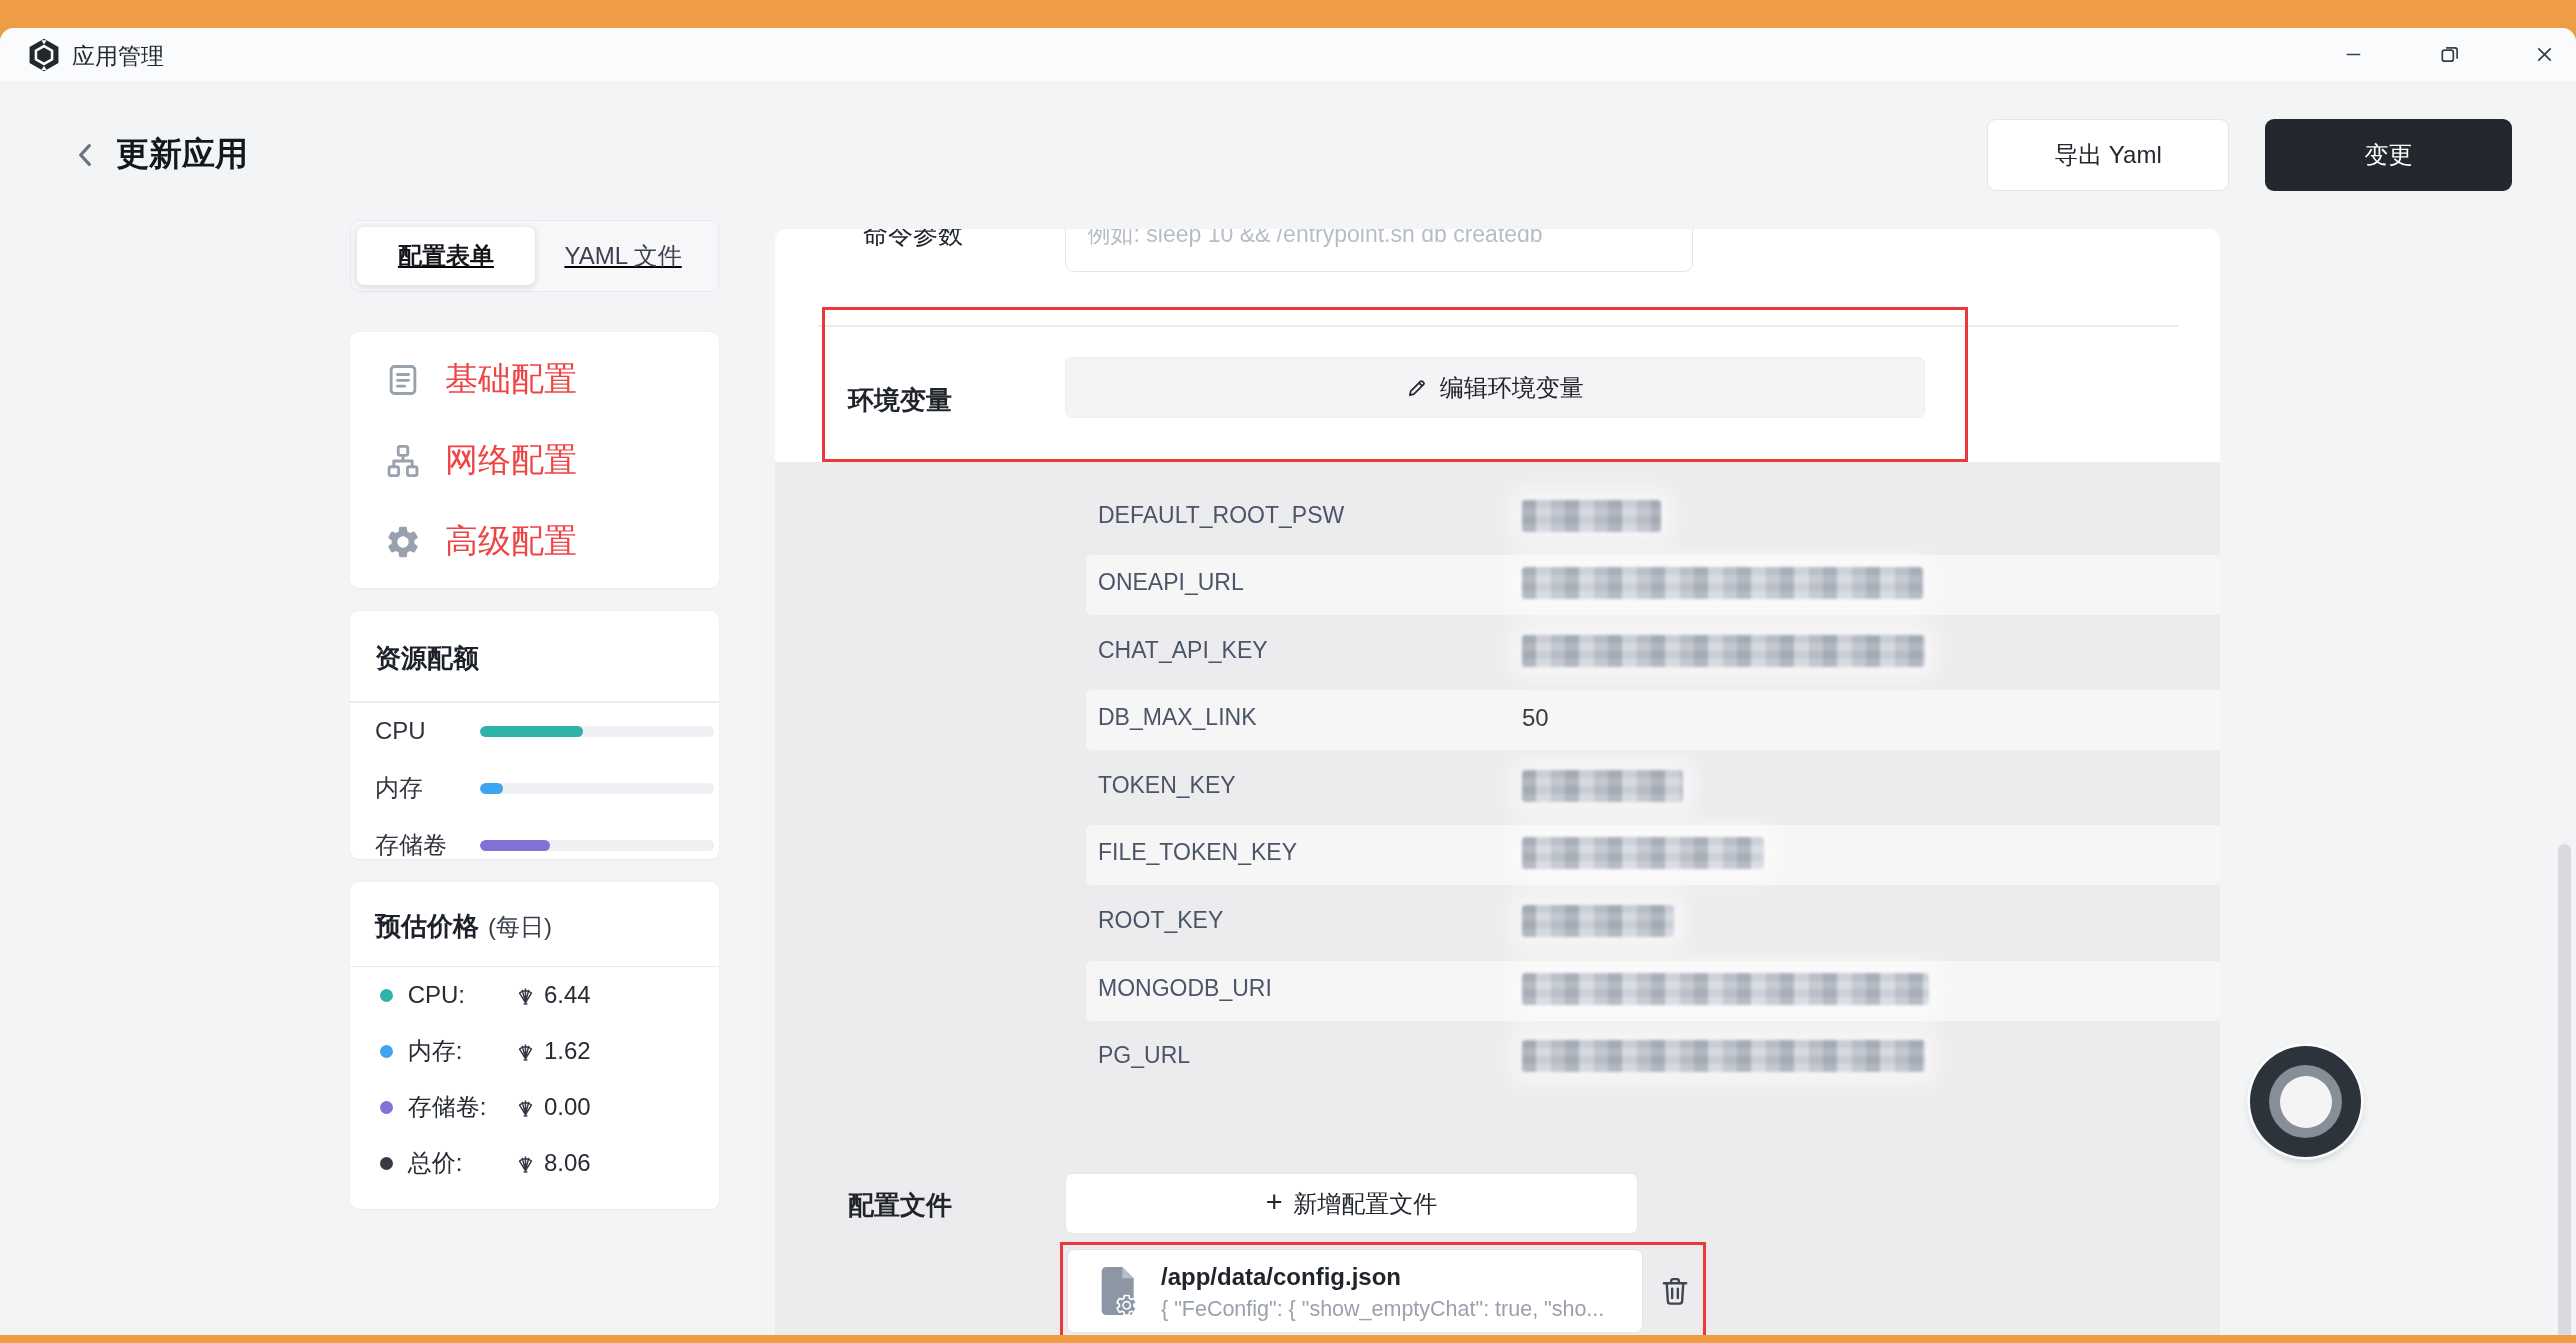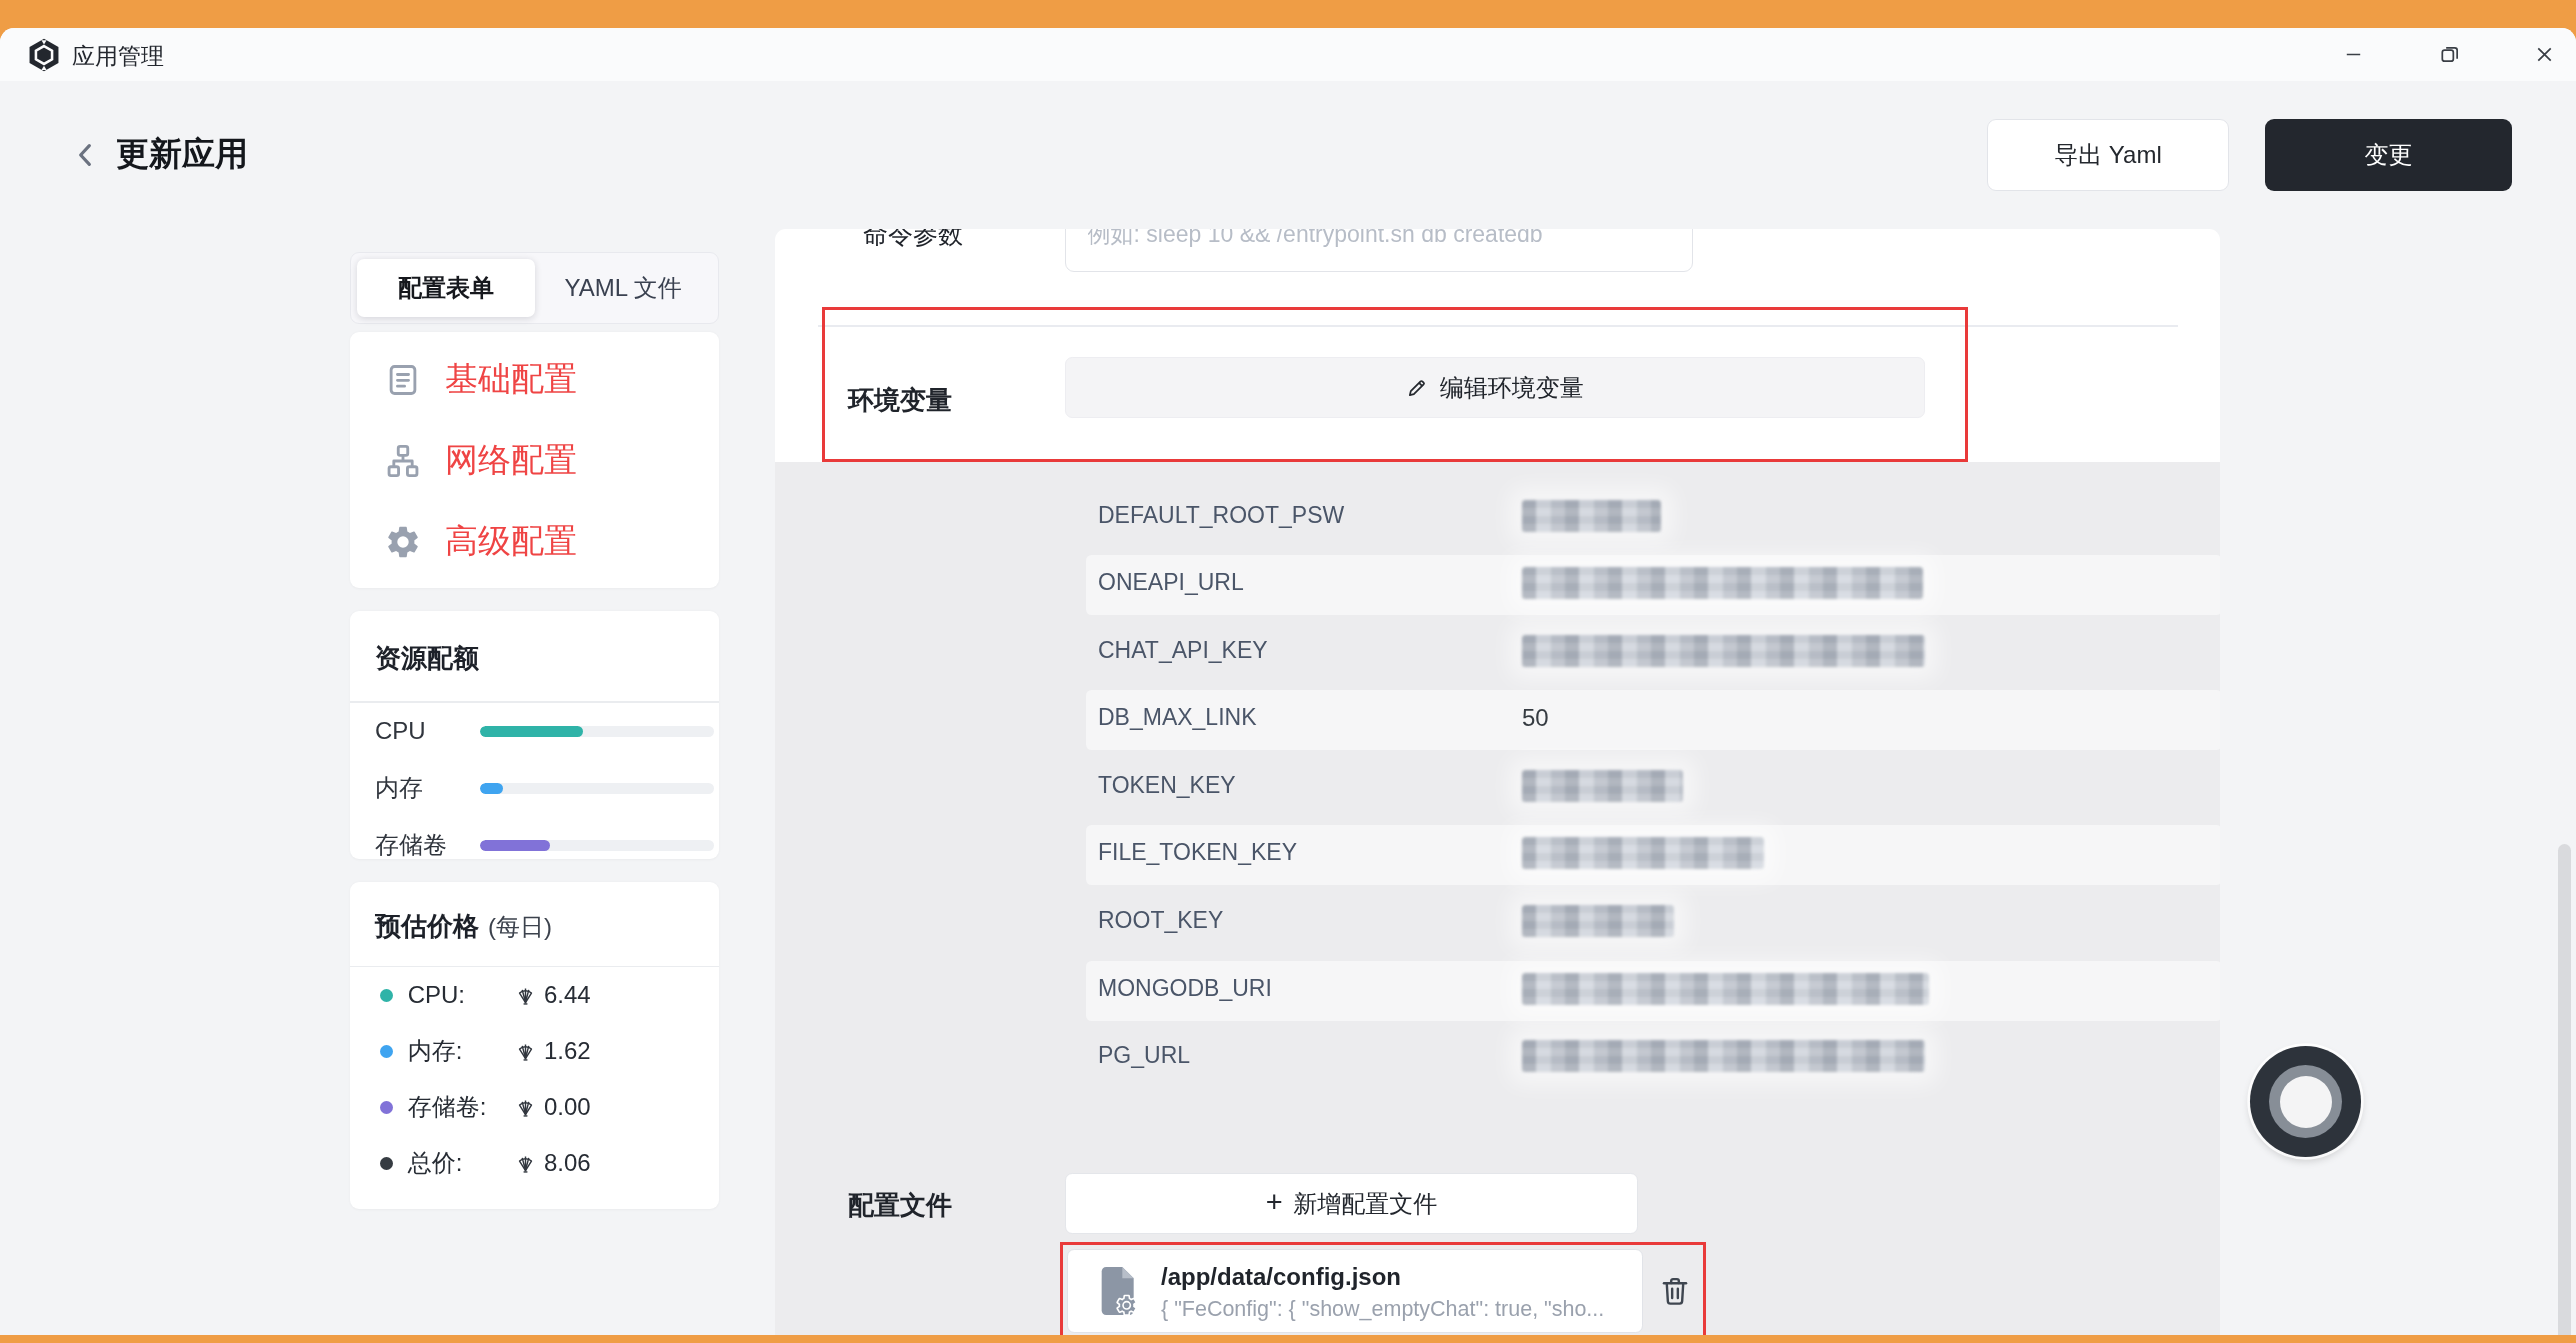--- a/index.html
+++ b/index.html
@@ -15,21 +15,21 @@
   .winbtn svg { width:23px; height:23px; }
   .win-min { left:2324px; } .win-max { left:2420px; } .win-close { left:2515px; }
 
   
   .back-btn { position:absolute; left:63px; top:104px; width:45px; height:45px; display:flex; align-items:center; justify-content:center; cursor:pointer; }
   .page-title { position:absolute; left:116px; top:104px; font-size:33px; font-weight:700; color:#14171c; }
   .btn-export { position:absolute; left:1987px; top:91px; width:242px; height:72px; background:#fff; border:0.9px solid #e2e4e9; border-radius:9px; font-size:24px; color:#24282e; display:flex; align-items:center; justify-content:center; cursor:pointer; }
   .btn-change { position:absolute; left:2265px; top:91px; width:247px; height:72px; background:#23272e; border-radius:9px; font-size:24px; color:#fff; display:flex; align-items:center; justify-content:center; cursor:pointer; }
 
   
-  .tabs-card { position:absolute; left:350px; top:224px; width:369px; height:72px; background:#f7f7fa; border:0.9px solid #e8e9ee; border-radius:9px; padding:6.3px; display:flex; }
+  .tabs-card { position:absolute; left:350px; top:192px; width:369px; height:72px; background:#f7f7fa; border:0.9px solid #e8e9ee; border-radius:9px; padding:6.3px; display:flex;text-decoration:underline; }
   .tab { flex:1; display:flex; align-items:center; justify-content:center; font-size:24px; color:#3a4150; border-radius:7.2px; cursor:pointer; }
   .tab.active { background:#fff; font-weight:700; color:#16181d; box-shadow:0 1.8px 7.2px rgba(19,24,36,.14); }
 
   .nav-card { position:absolute; left:350px; top:304px; width:369px; height:256px; background:#fff; border-radius:9px; box-shadow:0 0.9px 2.7px rgba(0,0,0,.04); padding:7.2px 0; }
   .nav-item { height:81px; display:flex; align-items:center; padding-left:34px; gap:23px; cursor:pointer; }
   .nav-item svg { width:38px; height:38px; }
   .nav-item .nav-label { font-size:33px; color:#ef4444; }
 
   .quota-card { position:absolute; left:350px; top:583px; width:369px; height:248px; background:#fff; border-radius:9px; box-shadow:0 0.9px 2.7px rgba(0,0,0,.04); }
   .card-title { font-size:26px; font-weight:700; color:#1d2129; padding:30px 0 0 25px; }

